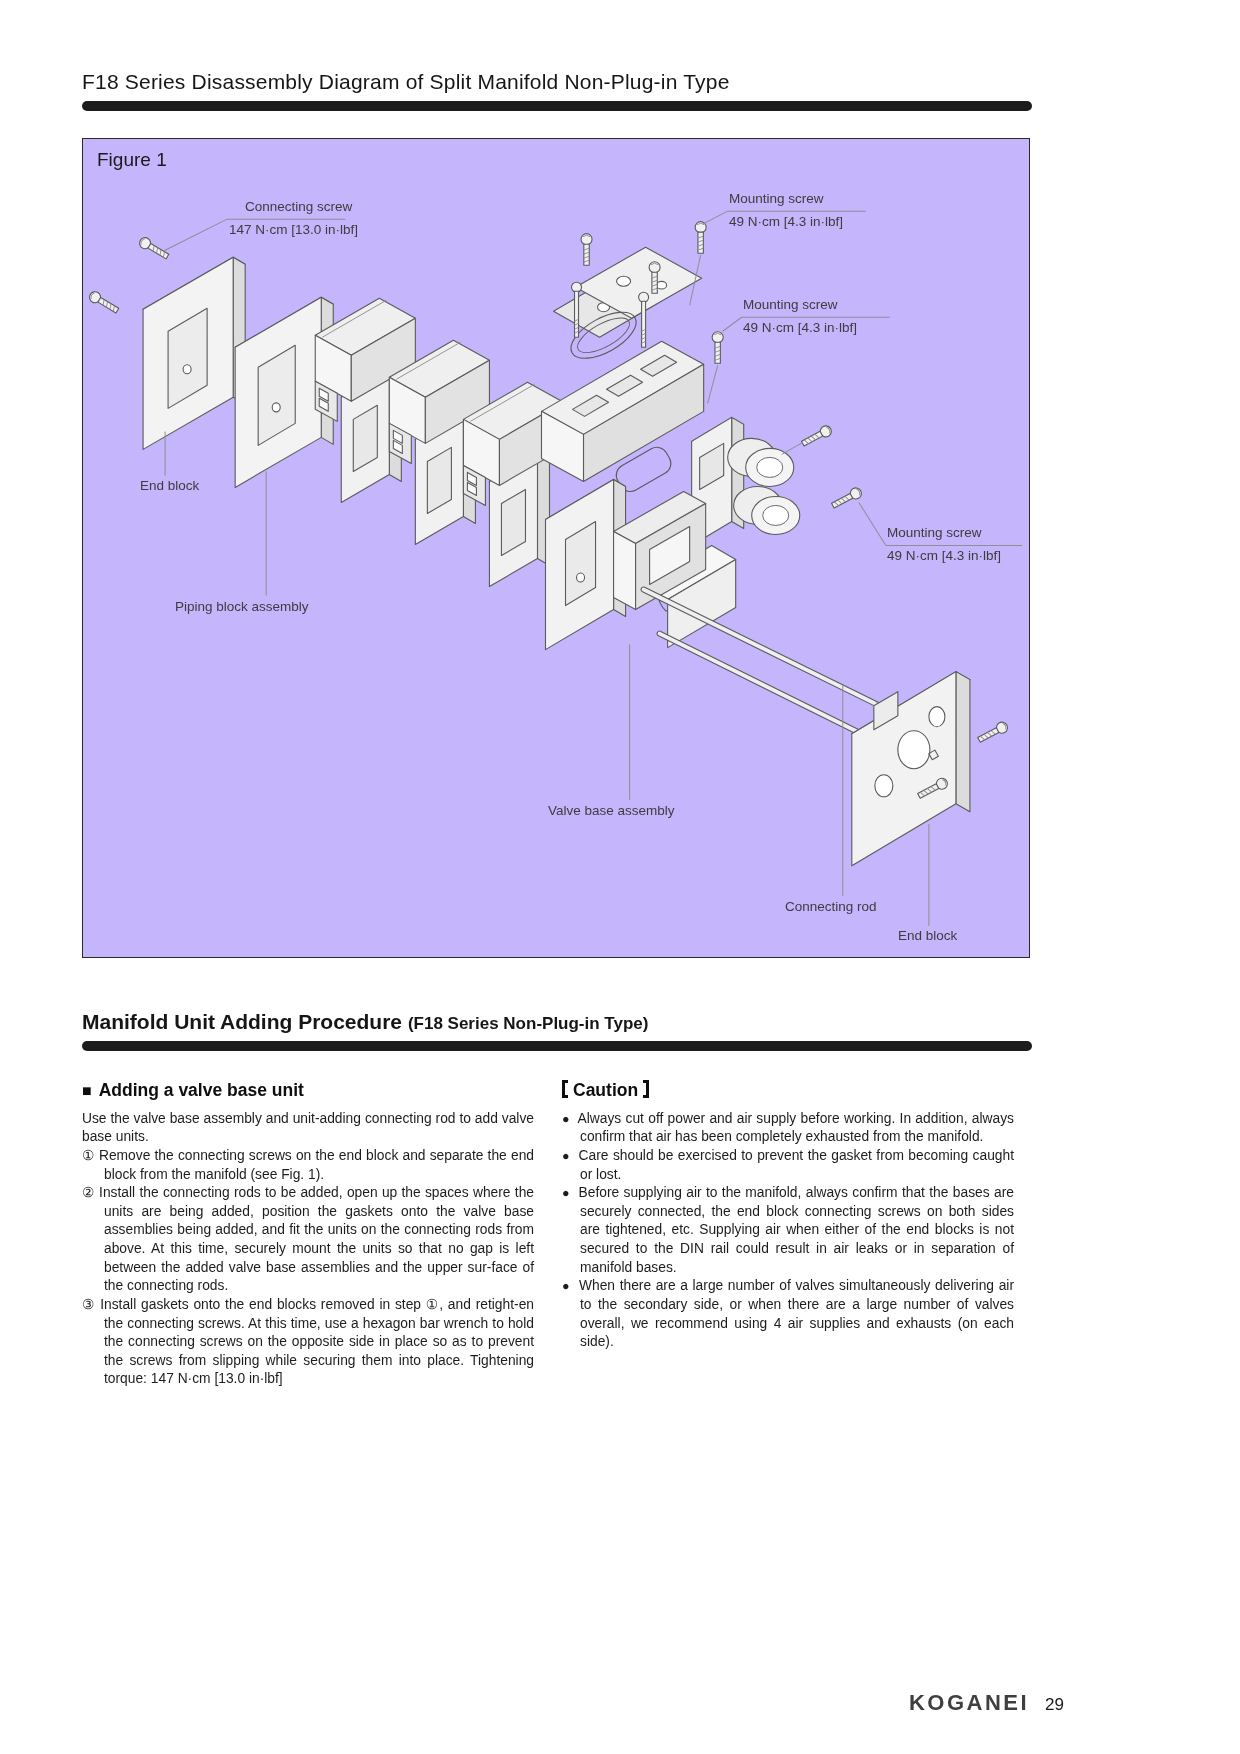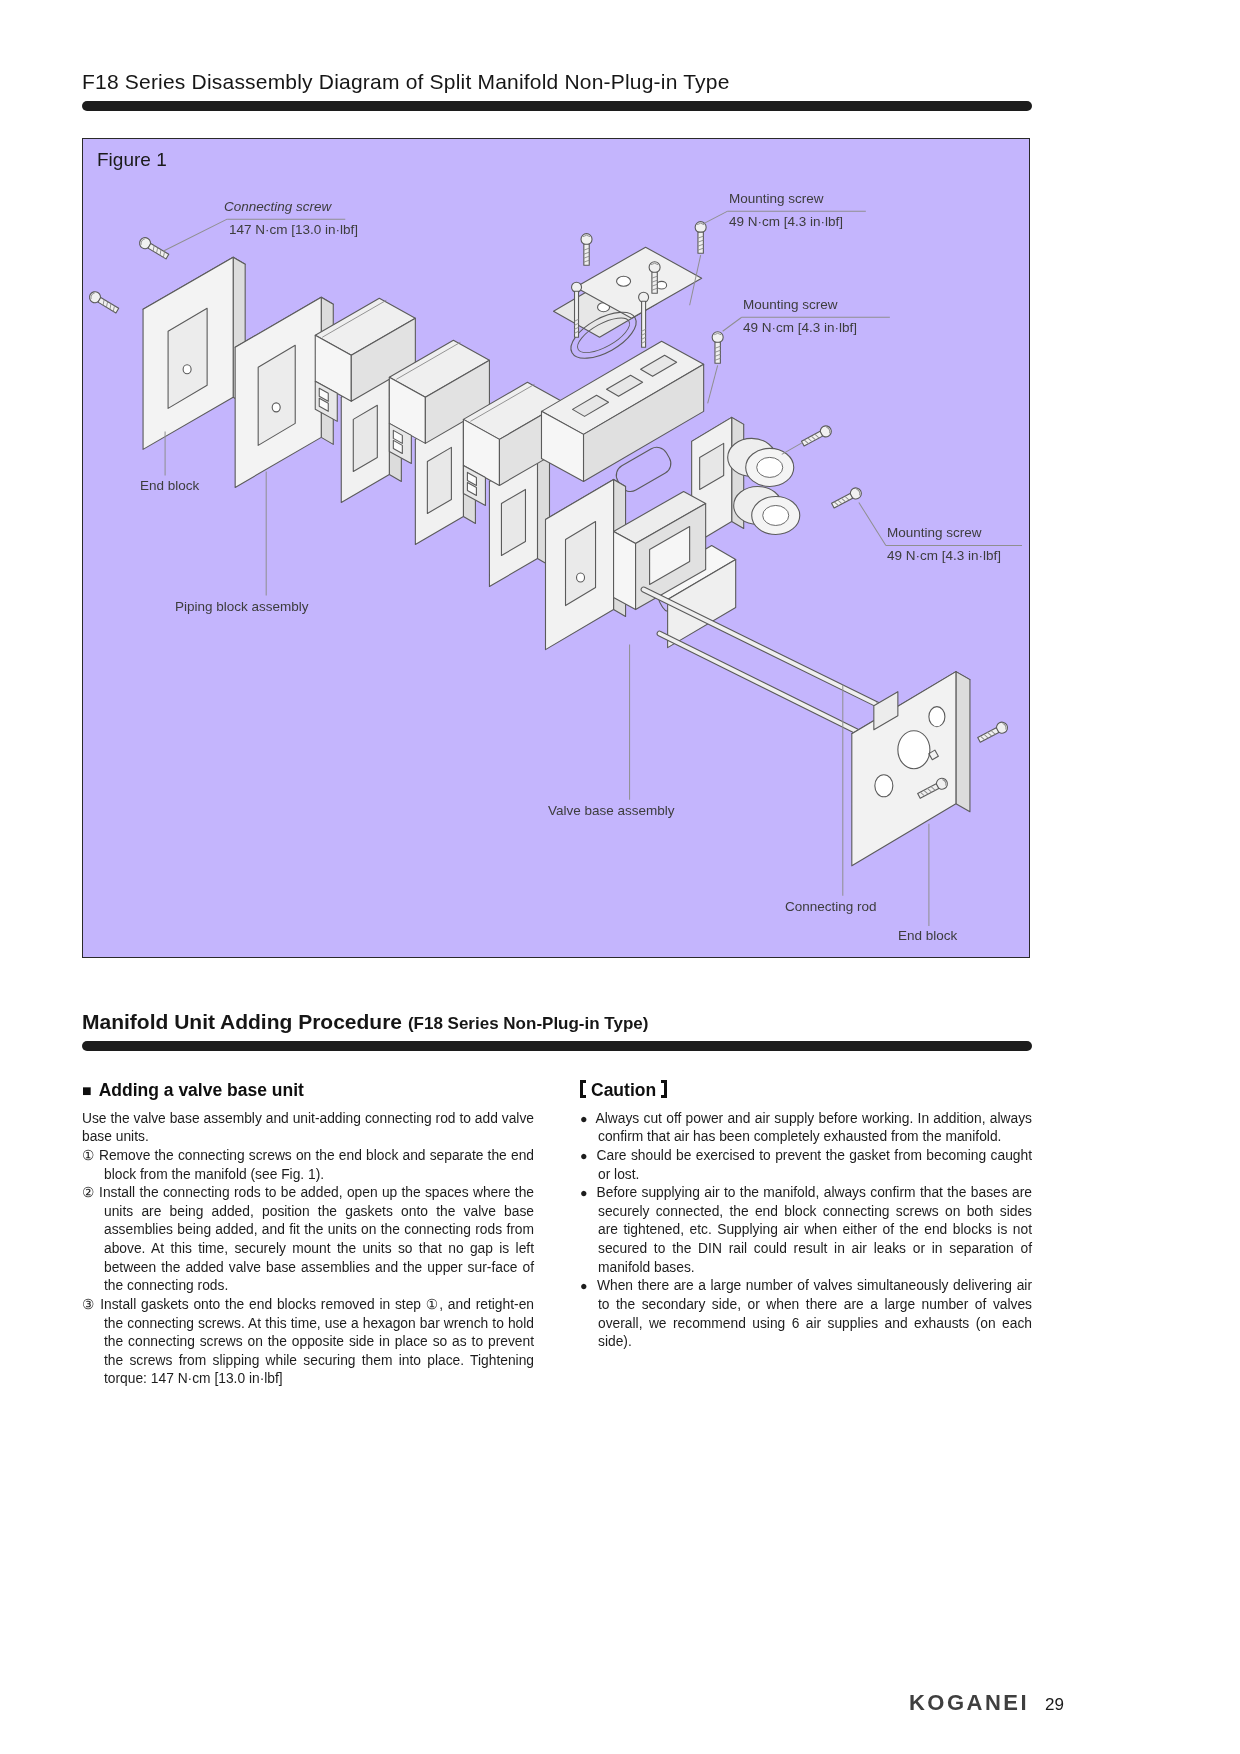--- a/index.html
+++ b/index.html
@@ -13,21 +13,21 @@
 
   .figure-box { position:absolute; left:82px; top:138px; width:948px; height:820px;
                 border:1.5px solid #2a2a2a; background:#c4b5fd; }
   .figure-caption { position:absolute; left:14px; top:10px; font-size:19px; color:#1a1a1a; }
   .diagram { position:absolute; left:0; top:0; width:100%; height:100%; }
   .fl { position:absolute; font-size:13.5px; line-height:1; color:#3d3d3d; white-space:nowrap; }
 
   .proc { position:absolute; left:82px; top:1010px; width:950px; }
   .proc-title { font-size:21px; font-weight:700; color:#161616; }
   .proc-title .suffix { font-size:17px;margin-top:43px; }
-  .columns { display:flex; gap:46px; margin-top:28px; }
+  .columns { display:flex; gap:28px; margin-top:28px; }
   .col { width:452px; font-size:13.8px; line-height:1.35; text-align:justify; color:#1d1d1d; }
   .col-heading { font-size:17.5px; font-weight:700; color:#0e0e0e; margin-bottom:7px; text-align:left; }
   .sq { font-size:16px; margin-right:7px; }
   .step { padding-left:22px; text-indent:-22px; }
   .caution-item { padding-left:18px; text-indent:-18px; }
   .bullet { font-size:12.5px; margin-right:4px; }
   .closing { margin-top:20px; }
   .brk { display:inline-block; width:6px; height:18px; border:3px solid #0e0e0e; vertical-align:-2px; }
   .brk.open { border-right:0; margin-right:5px; }
   .brk.close { border-left:0; margin-left:5px; }
@@ -199,21 +199,21 @@
           <line x1="183" y1="332" x2="183" y2="456"></line>
           <line x1="546" y1="505" x2="546" y2="660"></line>
           <line x1="759" y1="545" x2="759" y2="756"></line>
           <line x1="845" y1="684" x2="845" y2="786"></line>
         </g>
       </g>
     </svg>
 
     <div class="figure-caption">Figure 1</div>
 
-    <div class="fl" style="left:141px; top:61px;font-style:italic;">Connecting screw</div>
+    <div class="fl" style="left:162px; top:61px;">Connecting screw</div>
     <div class="fl" style="left:146px; top:84px;">147 N·cm [13.0 in·lbf]</div>
 
     <div class="fl" style="left:646px; top:53px;">Mounting screw</div>
     <div class="fl" style="left:646px; top:76px;">49 N·cm [4.3 in·lbf]</div>
 
     <div class="fl" style="left:660px; top:159px;">Mounting screw</div>
     <div class="fl" style="left:660px; top:182px;">49 N·cm [4.3 in·lbf]</div>
 
     <div class="fl" style="left:804px; top:387px;">Mounting screw</div>
     <div class="fl" style="left:804px; top:410px;">49 N·cm [4.3 in·lbf]</div>
@@ -236,21 +236,21 @@
         <p class="step"><span class="marker">①</span> <span>Remove the connecting screws on the end block and separate the end block from the manifold (see Fig. 1).</span></p>
         <p class="step"><span class="marker">②</span> <span>Install the connecting rods to be added, open up the spaces where the units are being added, position the gaskets onto the valve base assemblies being added, and fit the units on the connecting rods from above. At this time, securely mount the units so that no gap is left between the added valve base assemblies and the upper sur-face of the connecting rods.</span></p>
         <p class="step"><span class="marker">③</span> <span>Install gaskets onto the end blocks removed in step ①, and retight-en the connecting screws. At this time, use a hexagon bar wrench to hold the connecting screws on the opposite side in place so as to prevent the screws from slipping while securing them into place. Tightening torque: 147 N·cm [13.0 in·lbf]</span></p>
       </div>
 
       <div class="col">
         <div class="col-heading"><span class="brk open"></span><span>Caution</span><span class="brk close"></span></div>
         <p class="caution-item"><span class="bullet">●</span> <span>Always cut off power and air supply before working. In addition, always confirm that air has been completely exhausted from the manifold.</span></p>
         <p class="caution-item"><span class="bullet">●</span> <span>Care should be exercised to prevent the gasket from becoming caught or lost.</span></p>
         <p class="caution-item"><span class="bullet">●</span> <span>Before supplying air to the manifold, always confirm that the bases are securely connected, the end block connecting screws on both sides are tightened, etc. Supplying air when either of the end blocks is not secured to the DIN rail could result in air leaks or in separation of manifold bases.</span></p>
-        <p class="caution-item"><span class="bullet">●</span> <span>When there are a large number of valves simultaneously delivering air to the secondary side, or when there are a large number of valves overall, we recommend using 6 air supplies and exhausts (on each side).</span></p>
+        <p class="caution-item"><span class="bullet">●</span> <span>When there are a large number of valves simultaneously delivering air to the secondary side, or when there are a large number of valves overall, we recommend using 4 air supplies and exhausts (on each side).</span></p>
       </div>
     </div>
   </div>
 
   <div class="footer">
     <span class="brand">KOGANEI</span>
     <span class="pagenum">29</span>
   </div>
 
 </div>

